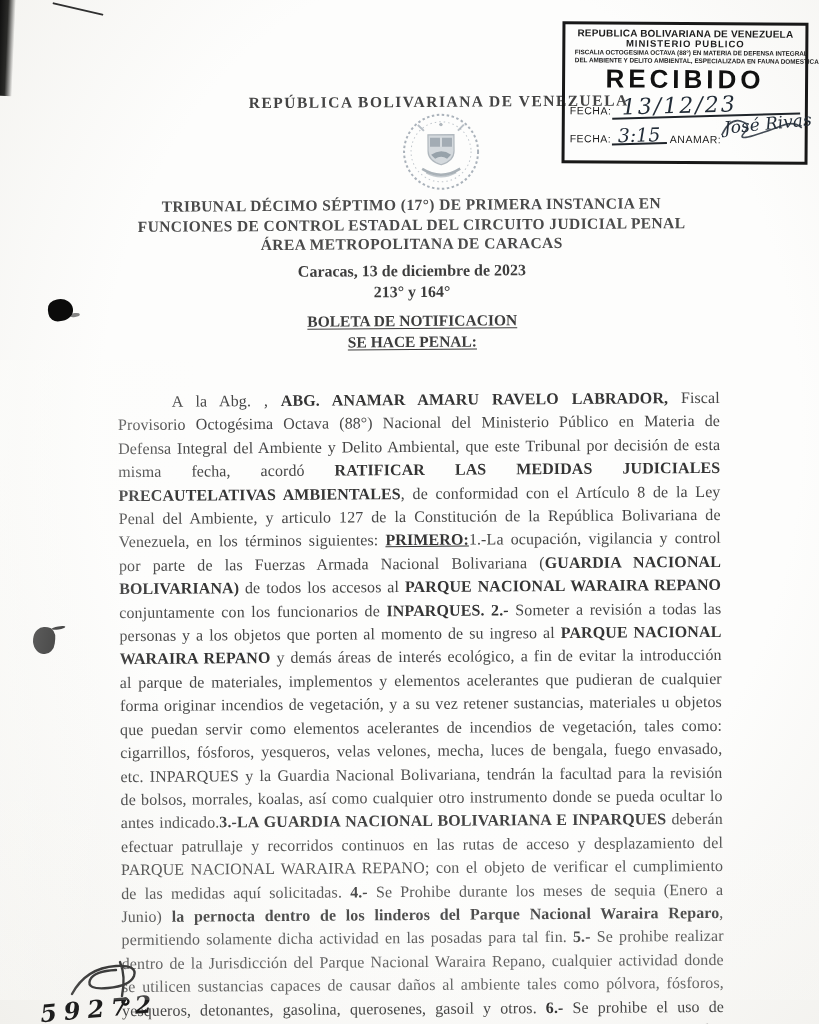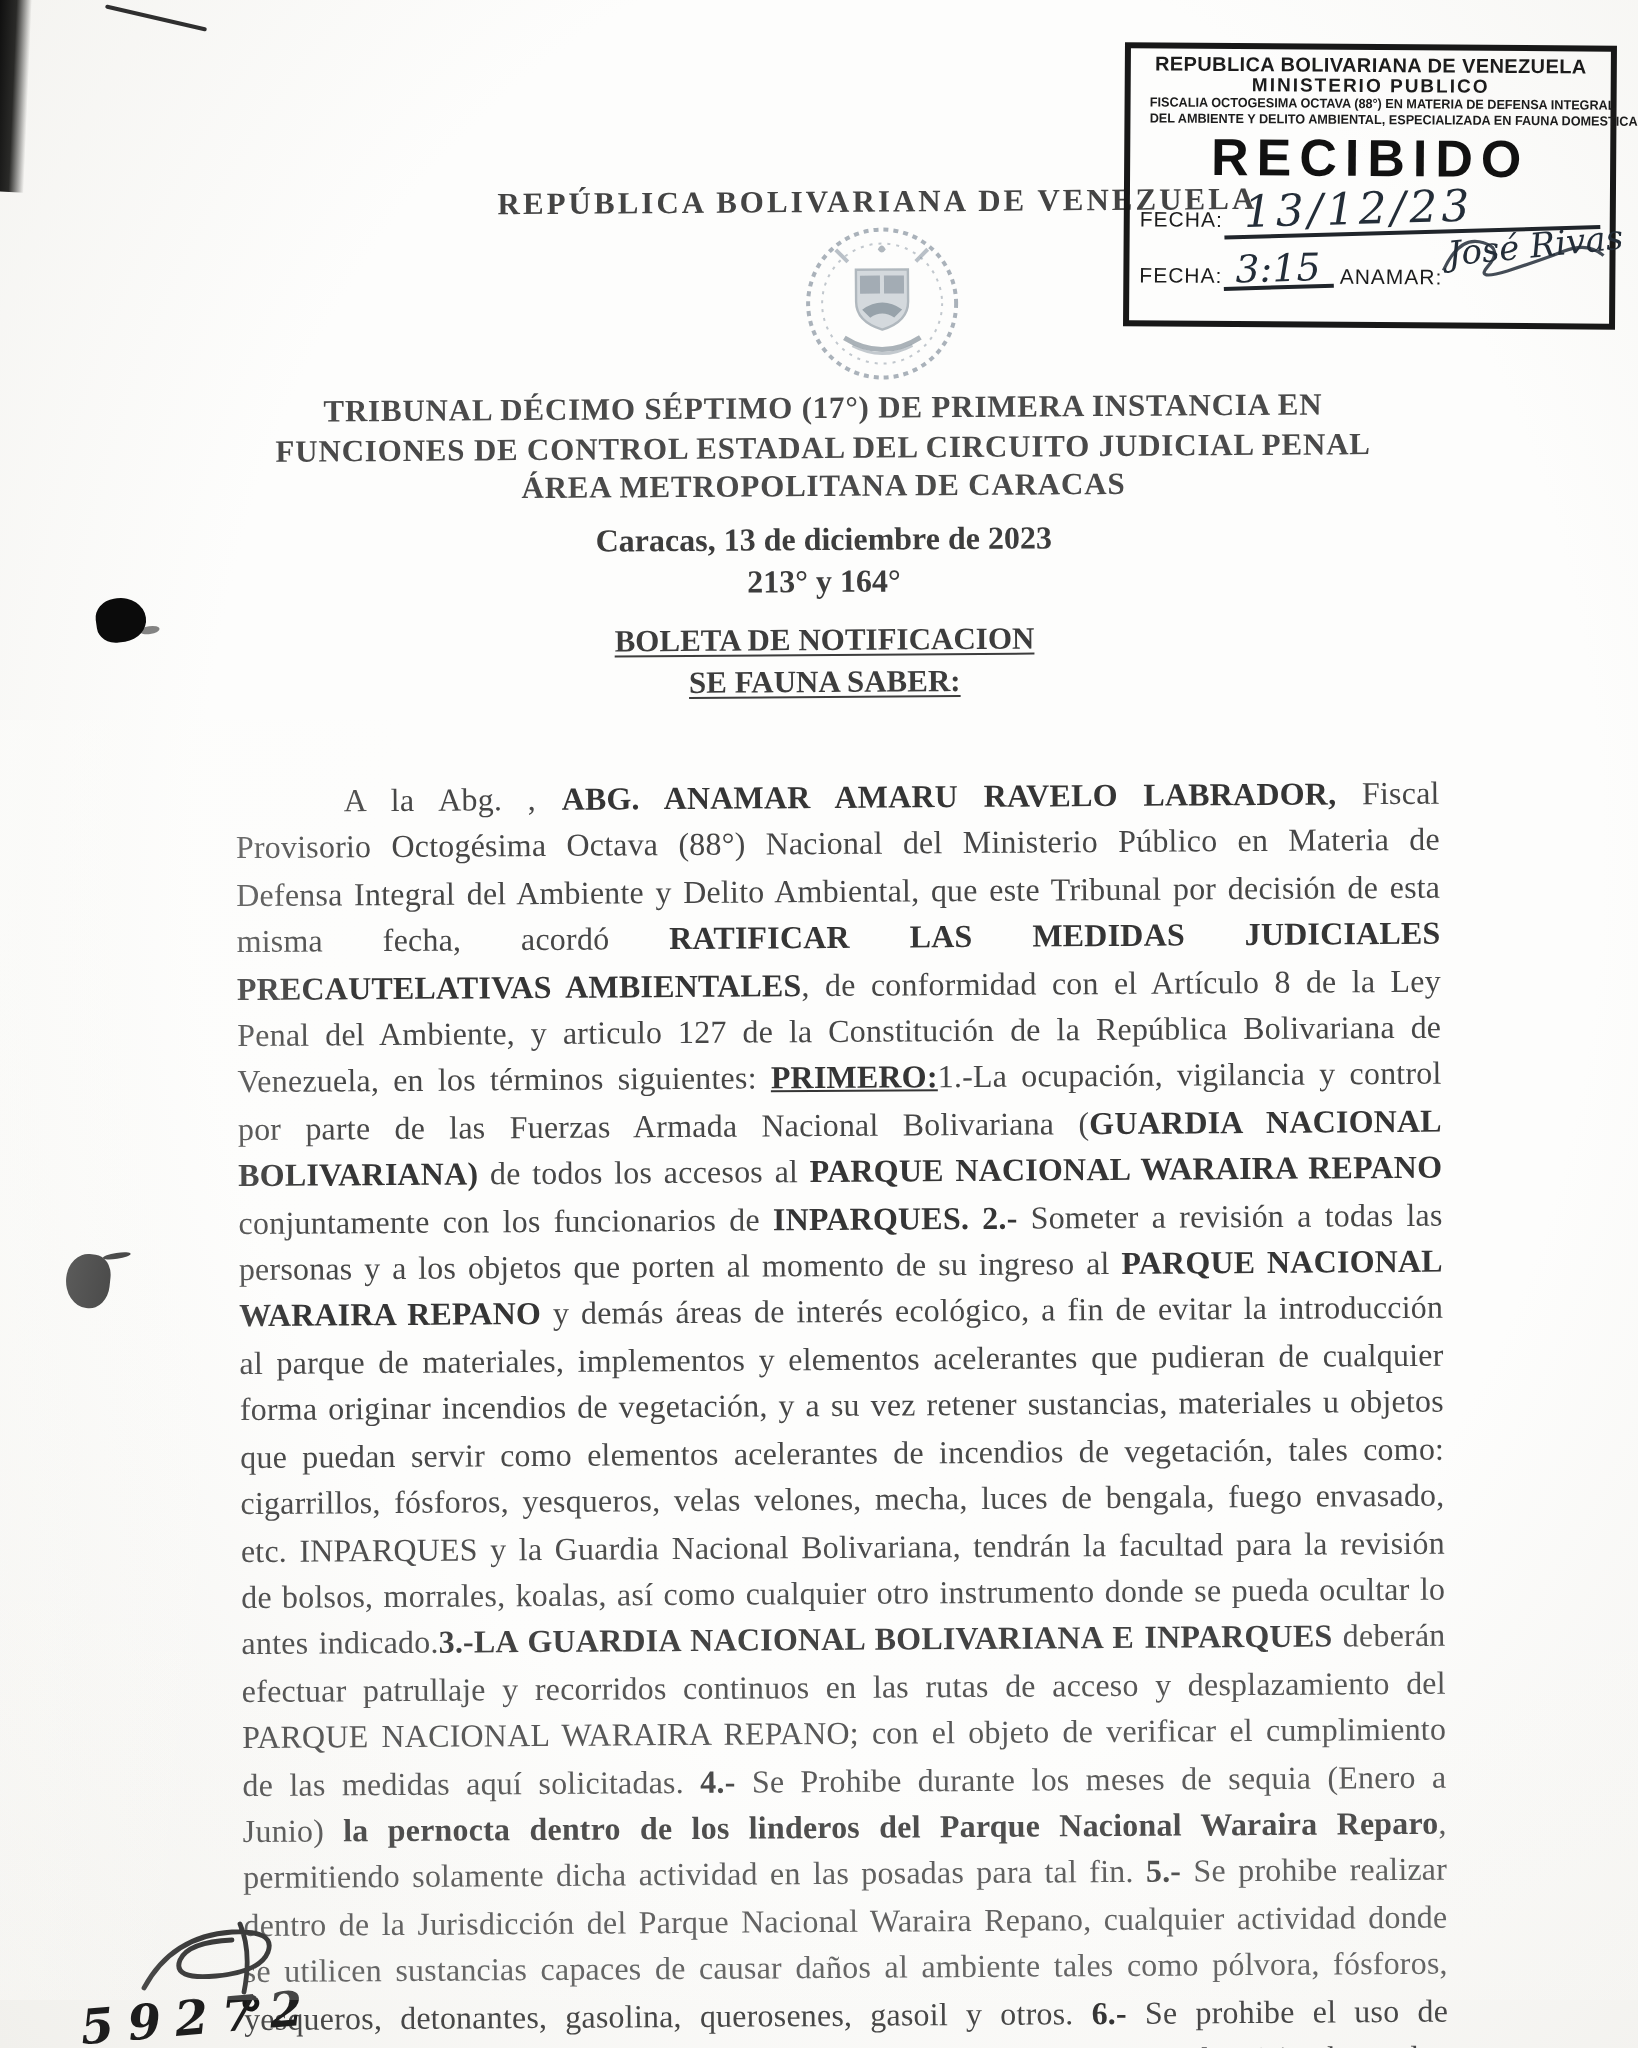--- a/index.html
+++ b/index.html
@@ -113,21 +113,21 @@
       <div>ÁREA METROPOLITANA DE CARACAS</div>
     </div>
 
     <div class="center-col dateline">
       <div>Caracas, 13 de diciembre de 2023</div>
       <div>213° y 164°</div>
     </div>
 
     <div class="center-col boleta">
       <div><u>BOLETA DE NOTIFICACION</u></div>
-      <div><u>SE FAUNA SABER:</u></div>
+      <div><u>SE HACE PENAL:</u></div>
     </div>
 
     <p class="body-text"><span>A la Abg. , </span><b>ABG. ANAMAR AMARU RAVELO LABRADOR,</b><span> Fiscal Provisorio Octogésima Octava (88°) Nacional del Ministerio Público en Materia de Defensa Integral del Ambiente y Delito Ambiental, que este Tribunal por decisión de esta misma fecha, acordó </span><b>RATIFICAR LAS MEDIDAS JUDICIALES PRECAUTELATIVAS AMBIENTALES</b><span>, de conformidad con el Artículo 8 de la Ley Penal del Ambiente, y articulo 127 de la Constitución de la República Bolivariana de Venezuela, en los términos siguientes: </span><b><u>PRIMERO:</u></b><span>1.-La ocupación, vigilancia y control por parte de las Fuerzas Armada Nacional Bolivariana (</span><b>GUARDIA NACIONAL BOLIVARIANA)</b><span> de todos los accesos al </span><b>PARQUE NACIONAL WARAIRA REPANO</b><span> conjuntamente con los funcionarios de </span><b>INPARQUES. 2.-</b><span> Someter a revisión a todas las personas y a los objetos que porten al momento de su ingreso al </span><b>PARQUE NACIONAL WARAIRA REPANO</b><span> y demás áreas de interés ecológico, a fin de evitar  la introducción al parque de materiales, implementos y elementos acelerantes que pudieran de cualquier forma originar incendios de vegetación, y a su vez retener sustancias, materiales u objetos que puedan servir como elementos acelerantes de incendios de vegetación, tales como: cigarrillos, fósforos, yesqueros, velas velones, mecha, luces de bengala, fuego envasado, etc. INPARQUES y  la Guardia Nacional Bolivariana, tendrán la facultad para la revisión de bolsos, morrales, koalas, así como cualquier otro instrumento donde se pueda ocultar lo antes indicado.</span><b>3.-LA GUARDIA NACIONAL BOLIVARIANA E INPARQUES</b><span> deberán efectuar patrullaje y recorridos continuos en las rutas de acceso y desplazamiento del PARQUE NACIONAL WARAIRA REPANO; con el objeto de verificar el cumplimiento de las medidas aquí solicitadas. </span><b>4.-</b><span> Se Prohibe durante los meses de sequia (Enero a Junio) </span><b>la pernocta dentro de los linderos del Parque Nacional Waraira Reparo</b><span>,  permitiendo solamente dicha actividad en las posadas para tal fin. </span><b>5.-</b><span> Se prohibe realizar dentro de la Jurisdicción del Parque Nacional Waraira Repano, cualquier actividad donde se utilicen sustancias capaces de causar daños al ambiente tales como pólvora, fósforos, yesqueros, detonantes, gasolina, querosenes, gasoil y otros. </span><b>6.-</b><span> Se prohibe el uso de fogatas y productos derivados del tabaco. </span><b>7.-</b><span> Se permite solamente la visita hasta los siguientes puestos de Guarda Parques: La Julia, Sabas Nieves I y Sabas Nieves II. </span></p>
   </div>
 
   <div class="stamp">
     <div class="stamp-l1">REPUBLICA BOLIVARIANA DE VENEZUELA</div>
     <div class="stamp-l2">MINISTERIO PUBLICO</div>
     <div class="stamp-l3">FISCALIA OCTOGESIMA OCTAVA (88°) EN MATERIA DE DEFENSA INTEGRAL</div>
     <div class="stamp-l4">DEL AMBIENTE Y DELITO AMBIENTAL, ESPECIALIZADA EN FAUNA DOMESTICA</div>

